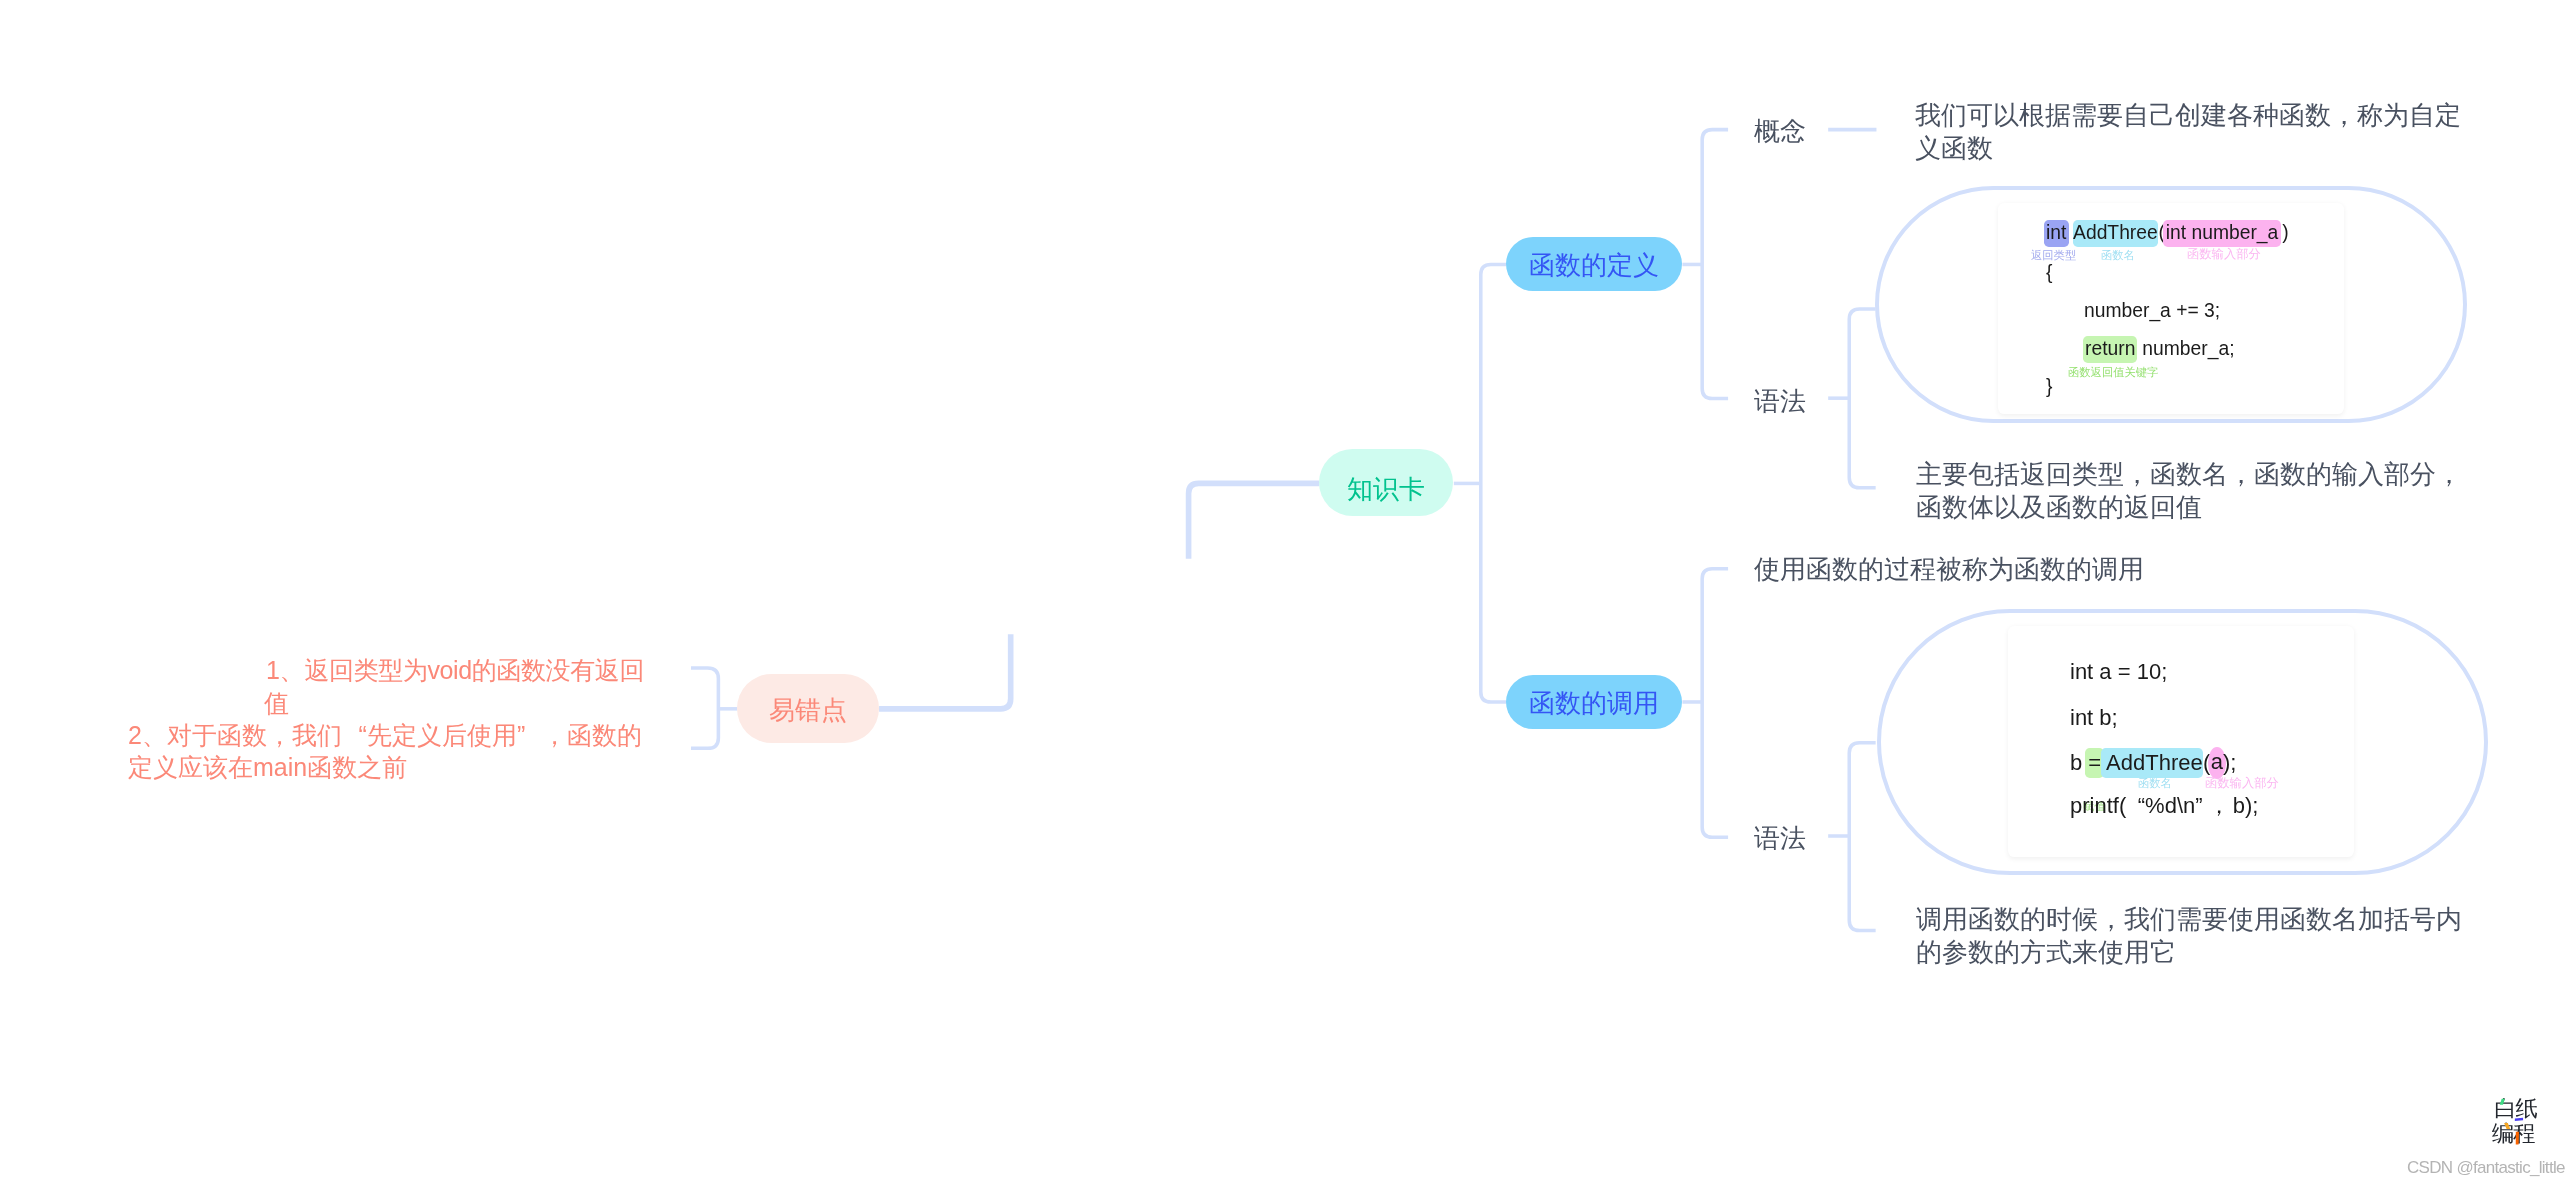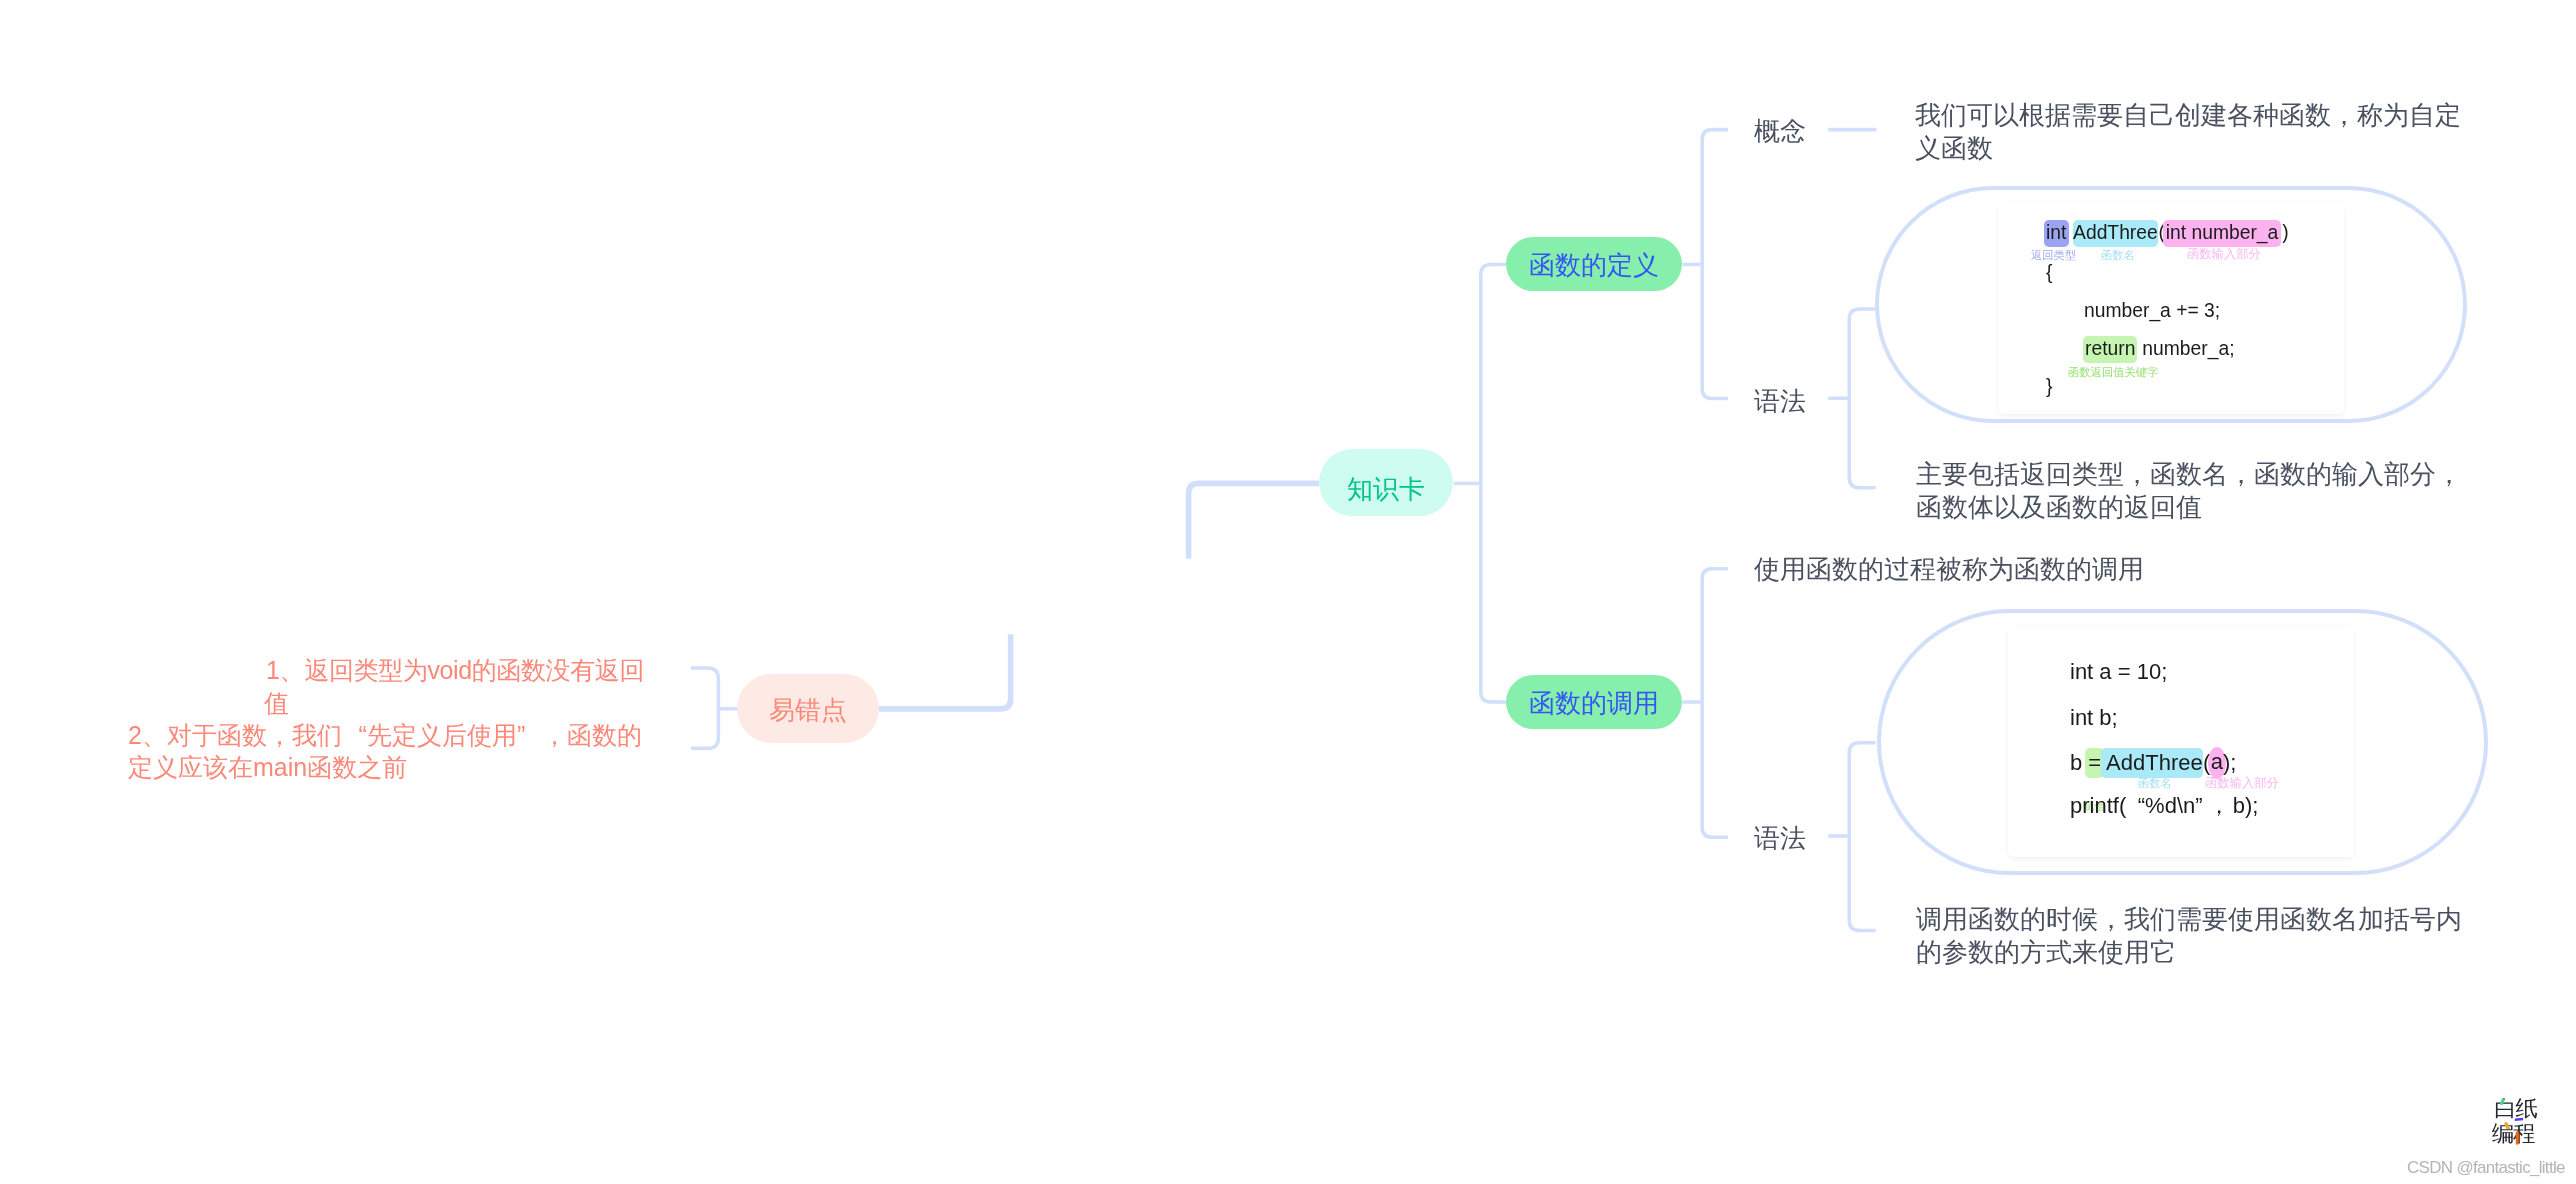--- a/index.html
+++ b/index.html
@@ -18,21 +18,21 @@
   .root-node .rl{display:block;position:absolute;left:-5.6px;right:-5.6px;
              font-size:26.6px;line-height:26.6px;white-space:nowrap;}
   .root-node .rl1{top:31px;left:-1.6px;right:-9.7px;}
   .root-node .rl2{top:64px;}
 
   
   .mint{left:1319px;top:449px;width:134px;height:67px;background:#cffcf0;color:#02c28e;font-size:26px;padding-top:14px;}
   .pink{left:737px;top:674px;width:142px;height:69px;background:#fdeae5;color:#fb8878;font-size:26px;padding-top:4.8px;}
 
   
-  .blue{background:#86efac;color:#3455f4;font-size:26px;width:176px;height:54px;left:1506px;padding-top:2.4px;}
+  .blue{background:#7dd3fc;color:#3455f4;font-size:26px;width:176px;height:54px;left:1506px;padding-top:2.4px;}
   [data-name="node-function-definition"]{top:237px;}
   [data-name="node-function-call"]{top:675px;}
 
   
   .plain{position:absolute;font-size:26px;color:#495160;line-height:1;white-space:nowrap;}
   .lbl-concept{left:1754px;top:118px;}
   .lbl-syntax1{left:1754px;top:388px;}
   .lbl-syntax2{left:1754px;top:825px;}
 
   

